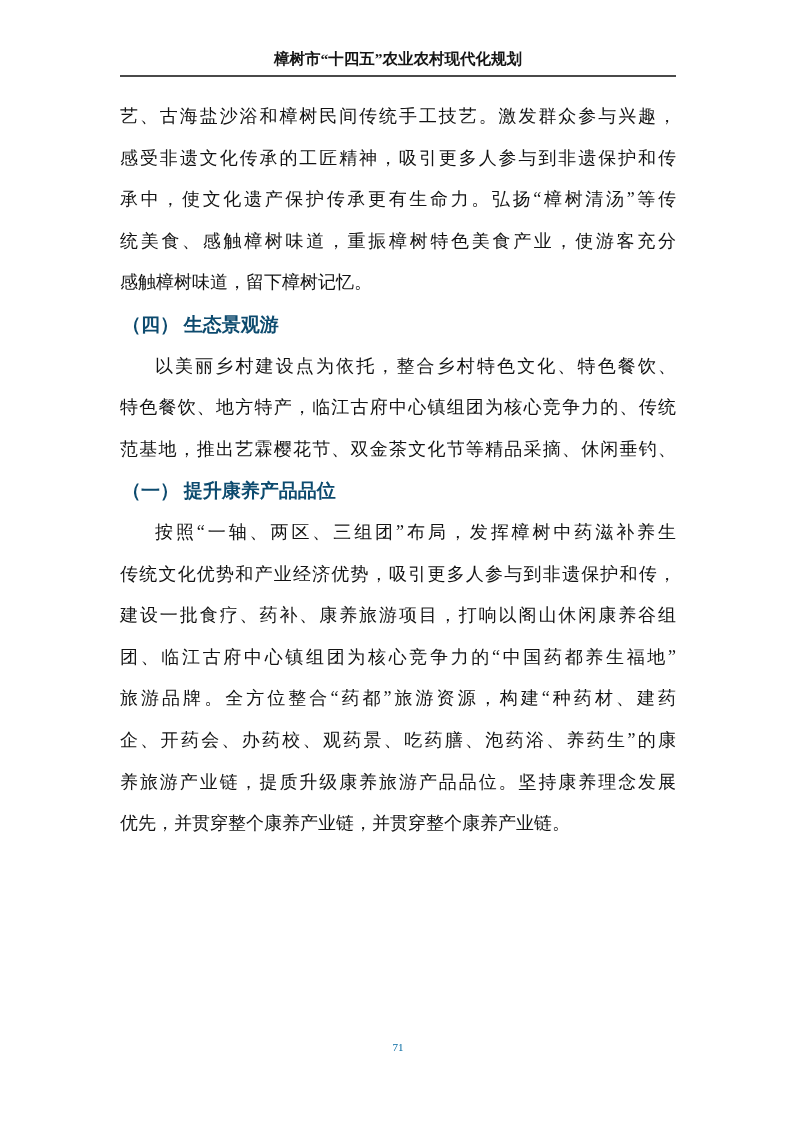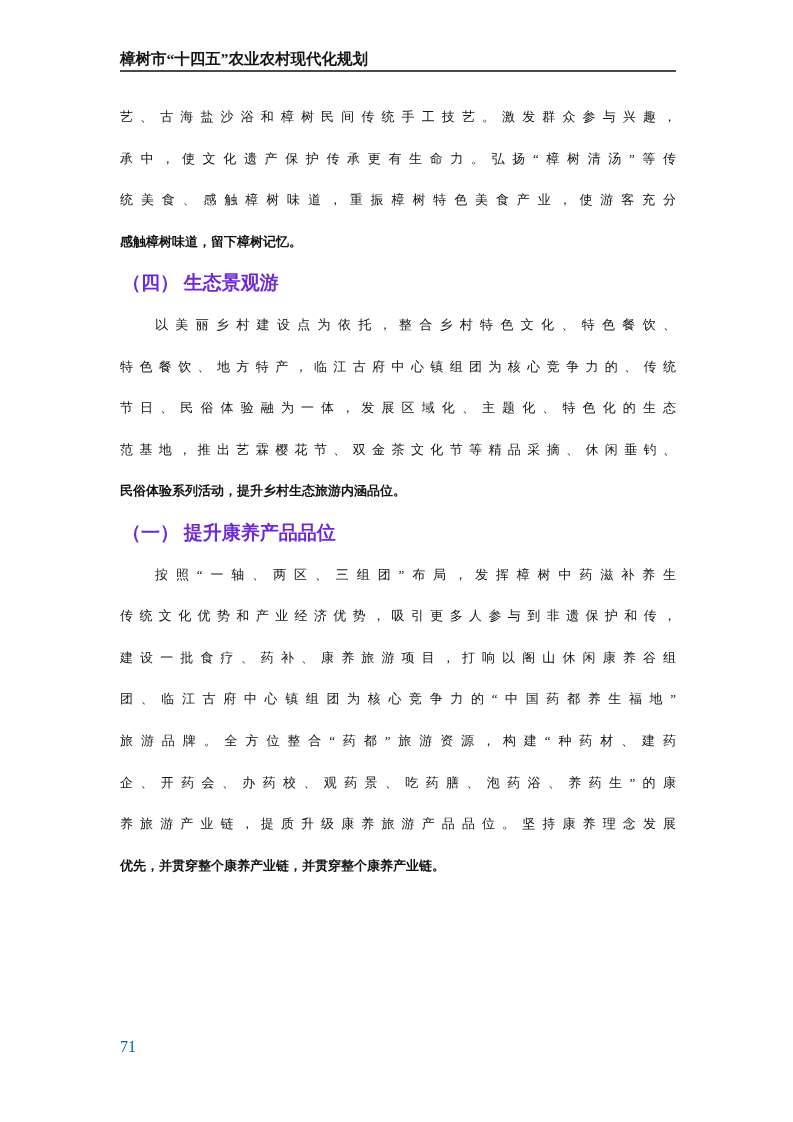--- a/index.html
+++ b/index.html
@@ -14,99 +14,98 @@
     background: #ffffff;
     color: #111111;
     font-family: "Liberation Serif", "DejaVu Serif", serif;
     overflow: hidden;
   }
   .header {
     position: absolute;
     left: 120px;
     width: 556px;
     top: 48px;
-    text-align: left;
+    text-align: center;
     font-weight: bold;
     font-size: 15.5px;
     line-height: 22px;
+    padding-bottom: 5px;
     border-bottom: 2.5px solid #4a4a4a;
     color: #151515;
   }
   .content {
     position: absolute;
     left: 120px;
     width: 556px;
     top: 96px;
   }
   .line {
     margin: 0;
-    font-size: 13px;
+    font-size: 18px;
     line-height: 41.6px;
     white-space: nowrap;
     text-align: justify;
     text-align-last: justify;
     text-justify: inter-character;
     color: #131313;
   }
   .line.last {
     text-align: right;
     text-align-last: left;
     white-space: normal;
-    font-weight: bold;
   }
   .line.indent {
     text-indent: 35px;
   }
   .heading-l1, .heading-l2 {
     margin: 0;
     font-weight: bold;
     font-size: 19px;
     line-height: 41.6px;
-    color: #6d28d9;
+    color: #0c4a6e;
   }
   .heading-l2 {
     padding-left: 2px;
   }
   .footer {
     position: absolute;
     left: 120px;
     width: 556px;
     top: 1038px;
-    text-align: left;
-    font-size: 16px;
+    text-align: center;
+    font-size: 11px;
     line-height: 18px;
     color: #0369a1;
   }
 </style>
 </head>
 <body>
 
 <div class="page">
 
   <div class="header">
     <span>樟树市“十四五”农业农村现代化规划</span>
   </div>
 
   <div class="content">
 
     <div>
       <p class="line">艺、古海盐沙浴和樟树民间传统手工技艺。激发群众参与兴趣，</p>
+      <p class="line">感受非遗文化传承的工匠精神，吸引更多人参与到非遗保护和传</p>
       <p class="line">承中，使文化遗产保护传承更有生命力。弘扬“樟树清汤”等传</p>
       <p class="line">统美食、感触樟树味道，重振樟树特色美食产业，使游客充分</p>
       <p class="line last">感触樟树味道，留下樟树记忆。</p>
     </div>
 
     <h3 class="heading-l2">（四） 生态景观游</h3>
 
     <div>
       <p class="line indent">以美丽乡村建设点为依托，整合乡村特色文化、特色餐饮、</p>
       <p class="line">特色餐饮、地方特产，临江古府中心镇组团为核心竞争力的、传统</p>
-      <p class="line">节日、民俗体验融为一体，发展区域化、主题化、特色化的生态</p>
       <p class="line">范基地，推出艺霖樱花节、双金茶文化节等精品采摘、休闲垂钓、</p>
-      <p class="line last">民俗体验系列活动，提升乡村生态旅游内涵品位。</p>
     </div>
 
 
     <h3 class="heading-l2">（一） 提升康养产品品位</h3>
 
     <div>
       <p class="line indent">按照“一轴、两区、三组团”布局，发挥樟树中药滋补养生</p>
       <p class="line">传统文化优势和产业经济优势，吸引更多人参与到非遗保护和传，</p>
       <p class="line">建设一批食疗、药补、康养旅游项目，打响以阁山休闲康养谷组</p>
       <p class="line">团、临江古府中心镇组团为核心竞争力的“中国药都养生福地”</p>

